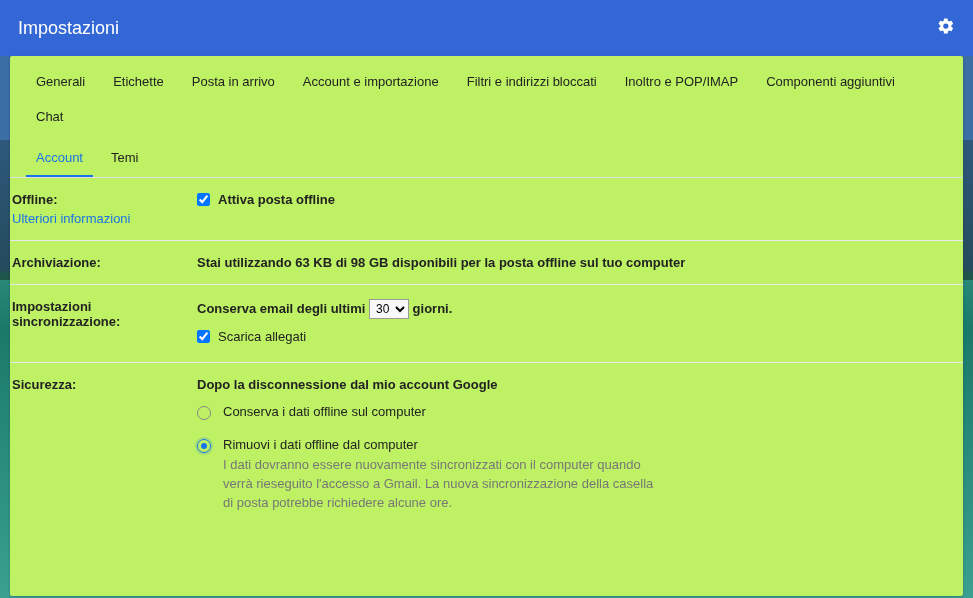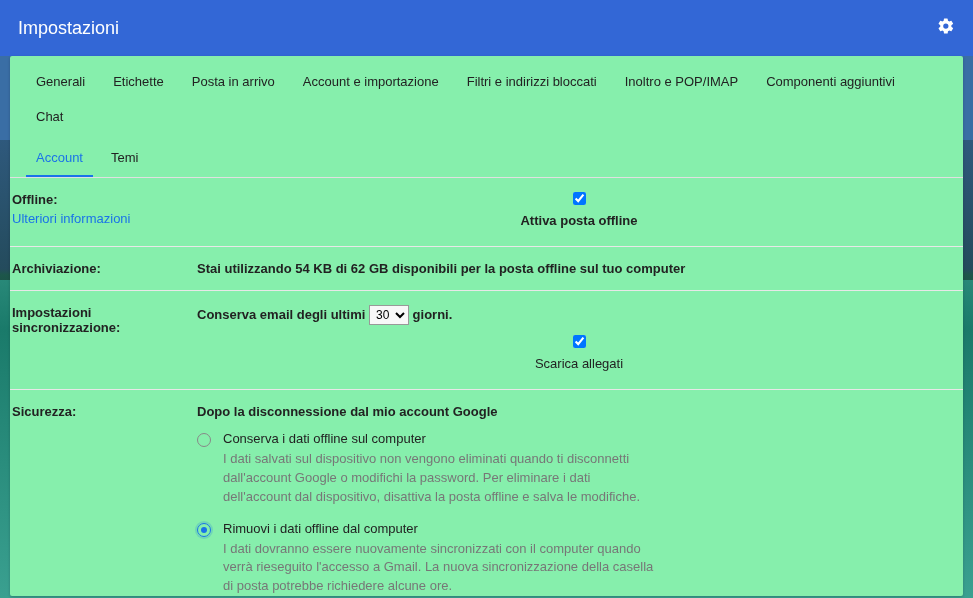--- a/index.html
+++ b/index.html
@@ -28,21 +28,21 @@
     padding: 0 18px;
     color: white;
     font-size: 18px;
     position: relative;
     z-index: 2;
     gap: 39px;
   }
   .header-title { font-weight: 400; }
   .gear-icon { width: 18px; height: 18px; fill: white; cursor: pointer; }
   .panel {
-    background: #86efac;
+    background: #bef264;
     margin: 0 10px;
     position: relative;
     z-index: 2;
     border-radius: 2px;
     box-shadow: 0 1px 3px rgba(0,0,0,0.2);
     height: 540px;
     overflow: hidden;
   }
   .tabs {
     display: flex;
@@ -80,21 +80,21 @@
   .label-col a {
     display: block;
     color: #1a73e8;
     font-weight: normal;
     text-decoration: none;
     margin-top: 4px;
     font-size: 13px;
   }
   .content-col { flex: 1; font-size: 13px; }
   .bold { font-weight: bold; }
-  .check-row { display: flex; align-items: center; gap: 8px; margin-bottom: 4px; flex-direction: column;}
+  .check-row { display: flex; align-items: center; gap: 8px; margin-bottom: 4px;}
   .check-row input { margin:0; }
   select {
     font-size: 12px;
     padding: 1px 2px;
     border: 1px solid #999;
     background: #f8f8f8;
   }
   .sync-line { margin-bottom: 10px; }
   .security-heading { font-weight: bold; margin-bottom: 12px; }
   .radio-block { display:flex; gap: 12px; margin-bottom: 14px; max-width: 460px;}
@@ -153,21 +153,21 @@
         <span class="bold">Attiva posta offline</span>
       </label>
     </div>
   </div>
 
   <div class="section">
     <div class="label-col">
       <span>Archiviazione:</span>
     </div>
     <div class="content-col">
-      <span class="bold">Stai utilizzando 54 KB di 62 GB disponibili per la posta offline sul tuo computer</span>
+      <span class="bold">Stai utilizzando 63 KB di 98 GB disponibili per la posta offline sul tuo computer</span>
     </div>
   </div>
 
   <div class="section">
     <div class="label-col">
       <span>Impostazioni sincronizzazione:</span>
     </div>
     <div class="content-col">
       <div class="sync-line bold">
         <span>Conserva email degli ultimi</span>
@@ -187,21 +187,20 @@
     <div class="label-col">
       <span>Sicurezza:</span>
     </div>
     <div class="content-col">
       <div class="security-heading">Dopo la disconnessione dal mio account Google</div>
 
       <div class="radio-block">
         <span class="radio-outer"></span>
         <div class="radio-body">
           <div class="radio-title">Conserva i dati offline sul computer</div>
-          <div class="radio-desc">I dati salvati sul dispositivo non vengono eliminati quando ti disconnetti dall'account Google o modifichi la password. Per eliminare i dati dell'account dal dispositivo, disattiva la posta offline e salva le modifiche.</div>
         </div>
       </div>
 
       <div class="radio-block">
         <span class="radio-outer selected">
             <span class="radio-inner"></span>
           </span>
         <div class="radio-body">
           <div class="radio-title">Rimuovi i dati offline dal computer</div>
           <div class="radio-desc">I dati dovranno essere nuovamente sincronizzati con il computer quando verrà rieseguito l'accesso a Gmail. La nuova sincronizzazione della casella di posta potrebbe richiedere alcune ore.</div>

